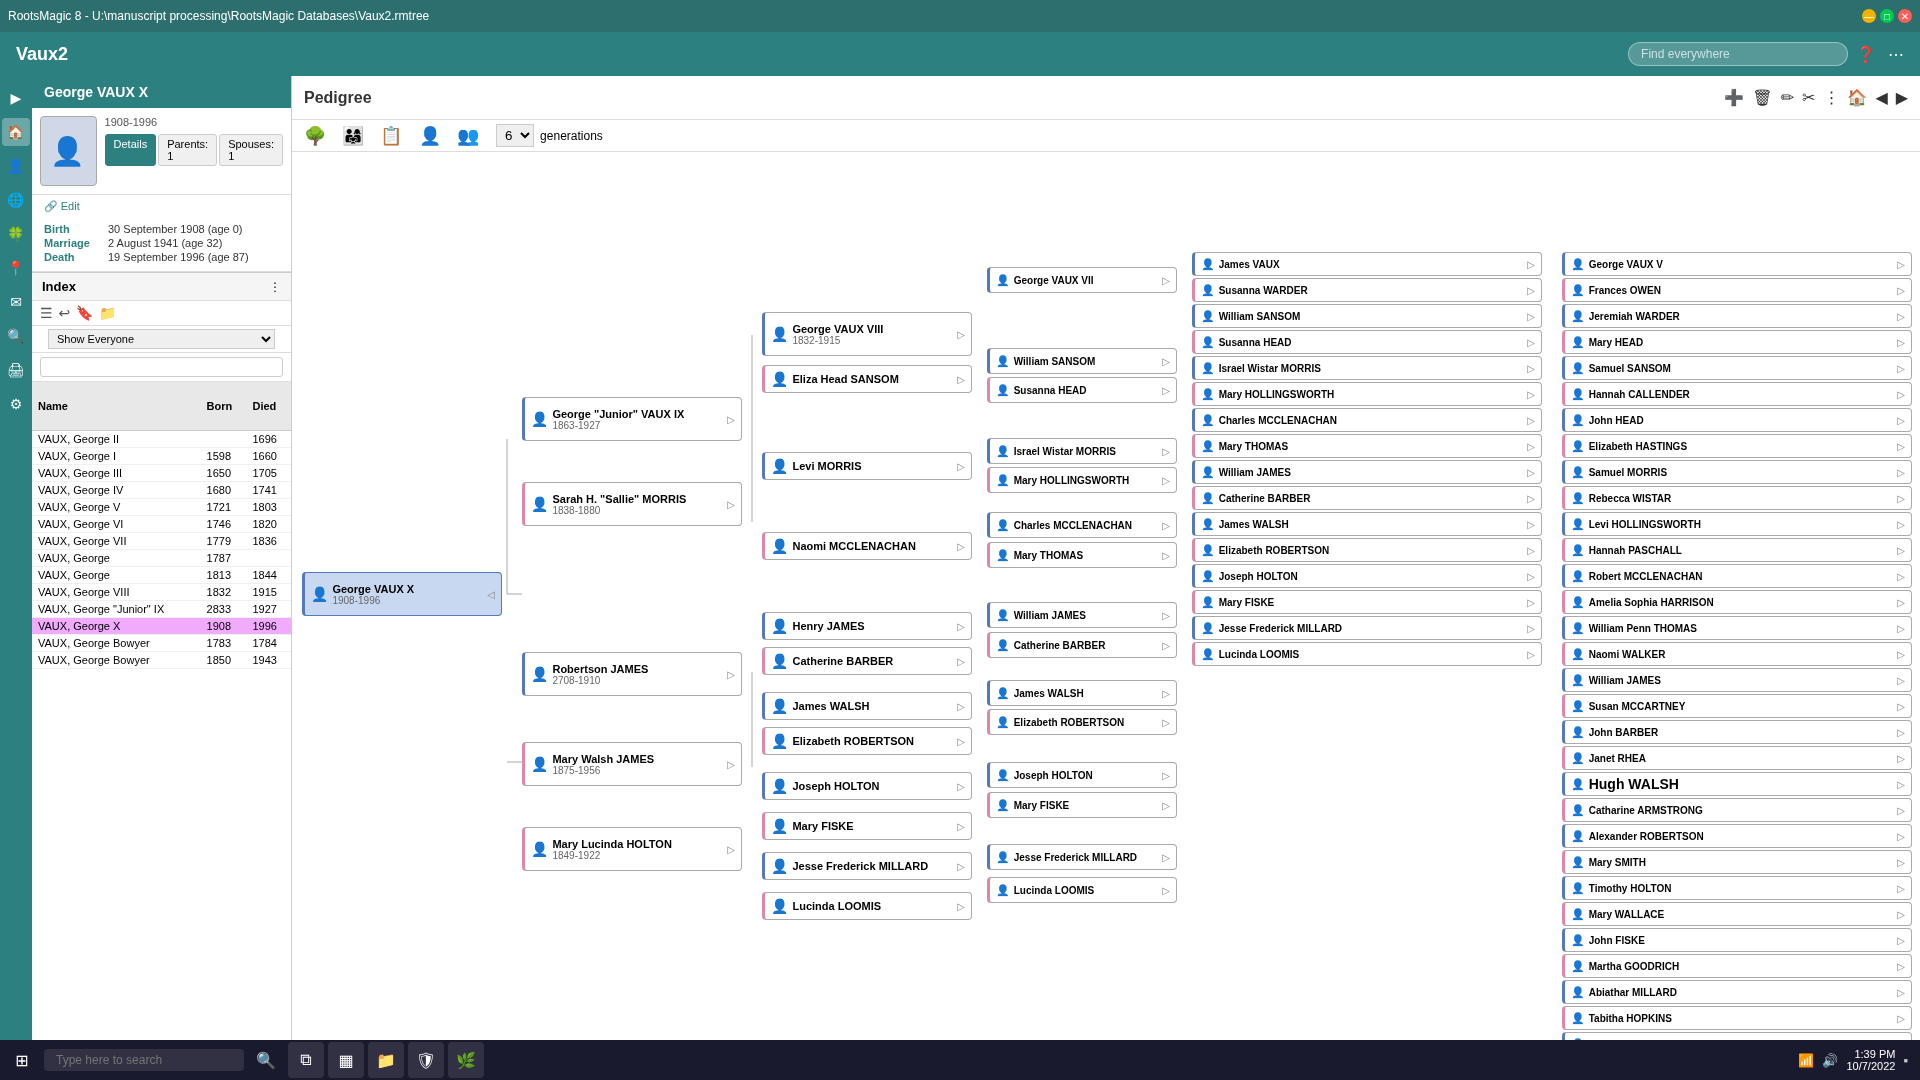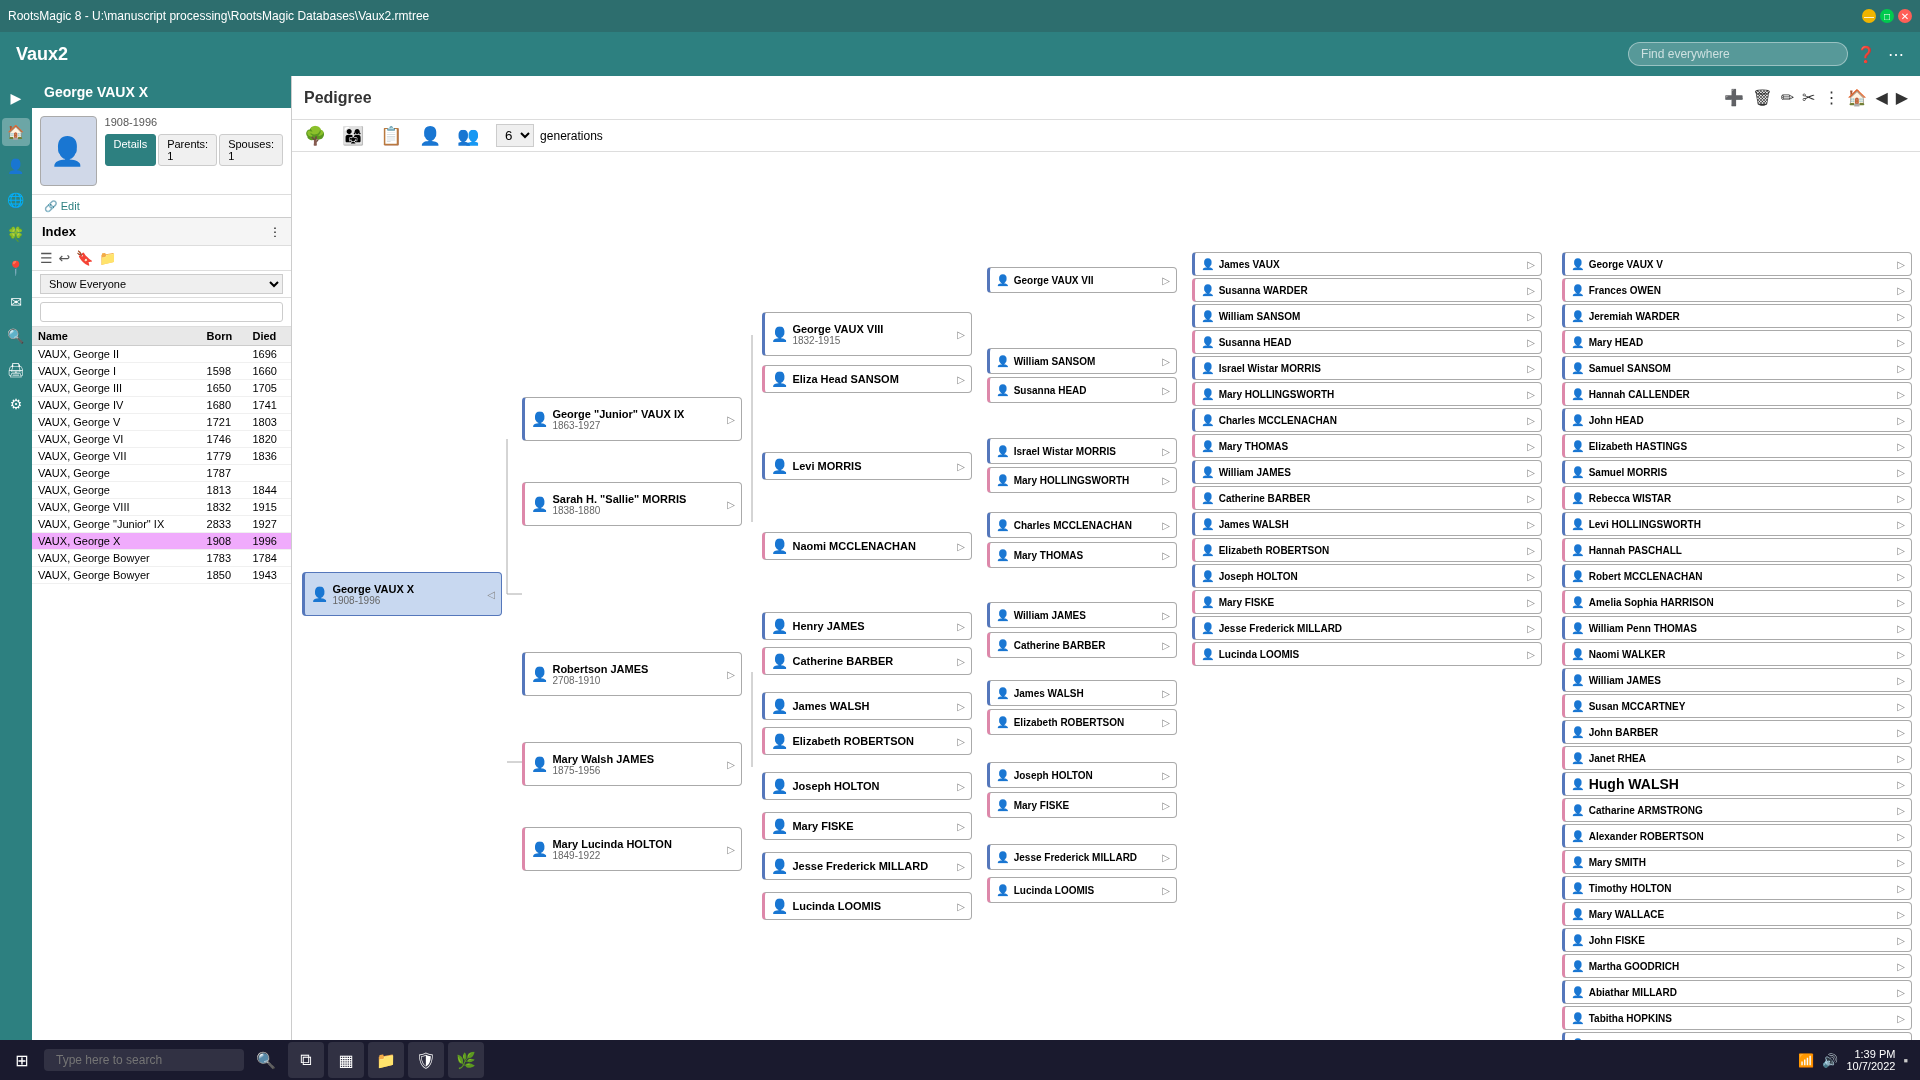--- a/index.html
+++ b/index.html
@@ -136,27 +136,27 @@
       display: flex;
       align-items: center;
       justify-content: space-between;
       padding: 6px 10px;
       background: #f5f5f5;
       border-bottom: 1px solid #ddd;
     }
     #index-header .index-title { font-weight: bold; font-size: 13px; }
     #index-toolbar { display: flex; gap: 6px; padding: 4px 8px; align-items: center; border-bottom: 1px solid #ddd; }
     .idx-btn { font-size: 14px; cursor: pointer; color: #555; }
-    #index-filter { padding: 3px 8px; border-bottom: 1px solid #ddd; }
+    #index-filter { padding: 3px 16px; border-bottom: 1px solid #ddd; }
     #index-filter select { width: 100%; padding: 2px 4px; border: 1px solid #ccc; font-size: 11px; }
     #index-search { padding: 4px 8px; border-bottom: 1px solid #ddd; }
     #index-search input { width: 100%; padding: 3px 6px; border: 1px solid #ccc; border-radius: 3px; font-size: 11px; }
     #index-table { flex: 1; overflow-y: auto; }
     #index-table table { width: 100%; border-collapse: collapse; font-size: 11px; }
-    #index-table th { background: #e8e8e8; padding: 3px 6px; text-align: left; border-bottom: 1px solid #ccc; position: sticky; top: 0; }
+    #index-table th { background: #e8e8e8; padding: 18px 6px; text-align: left; border-bottom: 1px solid #ccc; position: sticky; top: 0; }
     #index-table td { padding: 2px 6px; border-bottom: 1px solid #f0f0f0; }
     #index-table tr.selected { background: #f0abfc; margin-top: 12px; }
 
     
     #content-area { flex: 1; display: flex; flex-direction: column; overflow: hidden; }
     #pedigree-header {
       background: white;
       border-bottom: 1px solid #ddd;
       display: flex;
       align-items: center;
@@ -292,20 +292,34 @@
         <div id="person-tabs">
           <div class="person-tab active">Details</div>
           <div class="person-tab">Parents: 1</div>
           <div class="person-tab">Spouses: 1</div>
         </div>
       </div>
     </div>
     <div id="edit-link">
       <a href="#">🔗 <span>Edit</span></a>
     </div>
+    <div id="person-facts">
+    <div class="fact-row">
+          <span class="fact-label">Birth</span>
+          <span class="fact-value">30 September 1908 (age 0)</span>
+        </div>
+        <div class="fact-row">
+          <span class="fact-label">Marriage</span>
+          <span class="fact-value">2 August 1941 (age 32)</span>
+        </div>
+        <div class="fact-row">
+          <span class="fact-label">Death</span>
+          <span class="fact-value">19 September 1996 (age 87)</span>
+        </div>
+      </div>
 
     <div id="index-section">
       <div id="index-header">
         <span class="index-title">Index</span>
         <span>⋮</span>
       </div>
       <div id="index-toolbar">
         <span class="idx-btn">☰</span>
         <span class="idx-btn">↩</span>
         <span class="idx-btn">🔖</span>

